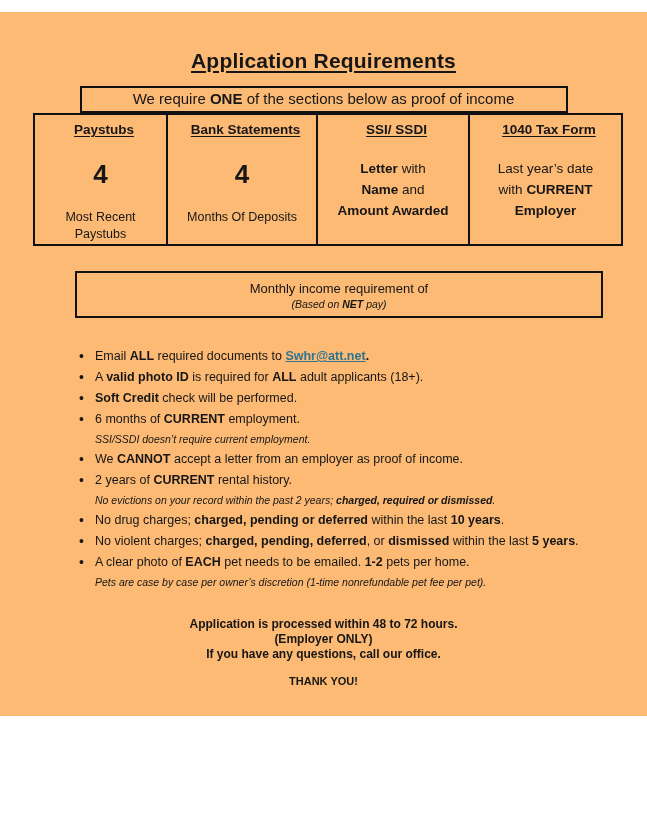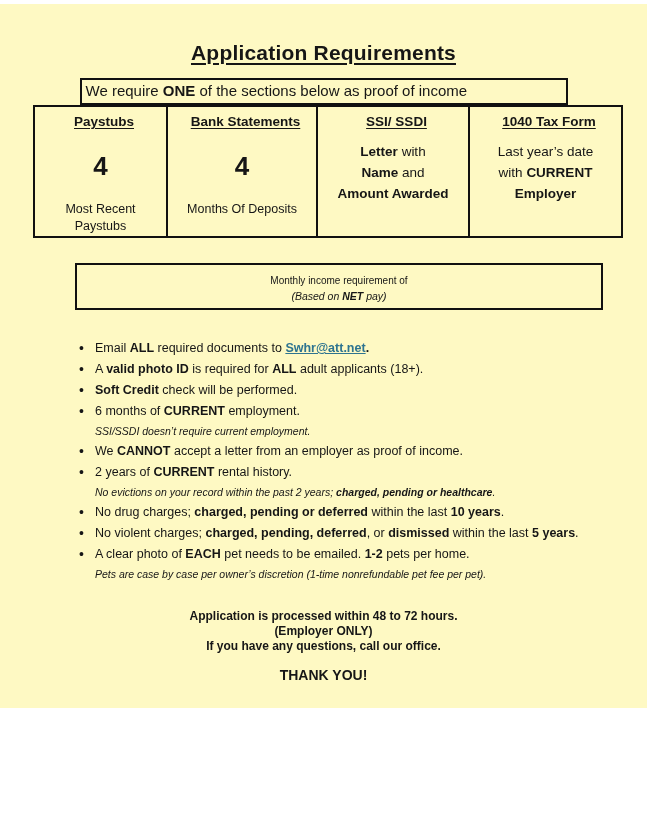--- a/index.html
+++ b/index.html
@@ -1,20 +1,20 @@
 <!DOCTYPE html>
 <html style="--link: #2E7490;"><head>
 <meta charset="utf-8">
 <style>
   html,body { margin:0; padding:0; background:#ffffff; }
   .page {
     position:relative;
     width:647px; height:704px;
-    margin:4px auto;
-    background:#fef9c3;
+    margin:12px auto;
+    background:#fdba74;
     overflow:hidden;
     font-family:"Liberation Sans", sans-serif;
     color:#161616;
     -webkit-font-smoothing:antialiased;
   }
   .b { font-weight:bold; }
   .link { color:var(--link,#2E7490); font-weight:bold; text-decoration:underline; cursor:pointer; }
 
   .title {
     padding-top:37px;
@@ -32,20 +32,21 @@
     font-weight:bold;
     letter-spacing:0.1px;
   }
   .subtitle span { text-decoration:underline; text-underline-offset:2px; }
 
   .proof-box {
     box-sizing:border-box;
     width:488px;
     margin:13px auto 0 auto;
     border:2px solid #111;
+    text-align:center;
     font-size:15px;
     line-height:18px;
     padding:2px 4px 3px 4px;
   }
 
   .cols {
     display:flex;
     margin-left:33px;
     width:590px;
   }
@@ -76,37 +77,37 @@
   }
   .caption {
     position:absolute; top:94px; left:0; width:100%;
     box-sizing:border-box;
     padding:0 8px;
     text-align:center;
     font-size:12.5px;
     line-height:17px;
   }
   .cell-body {
-    position:absolute; top:34px; left:0; width:100%;
+    position:absolute; top:43px; left:0; width:100%;
     box-sizing:border-box;
     padding:0 6px;
     text-align:center;
     font-size:13.5px;
     line-height:21px;
   }
 
   .income-box {
     box-sizing:border-box;
     width:528px;
     margin:25px 0 0 75px;
     border:2px solid #111;
     text-align:center;
     padding:8px 0 5px 0;
   }
-  .income-line1 { font-size:10px; line-height:16px; }
+  .income-line1 { font-size:13px; line-height:16px; }
   .income-line2 { font-size:13.5px; line-height:16px; margin-top:25px; }
   .income-line3 { font-size:10.5px; line-height:13px; font-style:italic; margin-top:1px; }
 
   ul.bullets {
     margin:28px 0 0 0;
     padding:0 52px 0 95px;
     list-style:none;
   }
   ul.bullets li {
     position:relative;
@@ -130,21 +131,21 @@
   .footer {
     margin-top:25px;
     text-align:center;
     font-size:12px;
     font-weight:bold;
     line-height:15px;
   }
   .thanks {
     margin-top:13px;
     text-align:center;
-    font-size:14px;
+    font-size:11px;
     font-weight:bold;
   }
 </style>
 </head>
 <body>
 
 <div class="page">
 
   <div class="title">
     <span>Application Requirements</span>
@@ -197,21 +198,21 @@
       <li>
       <div class="main"><span>6 months of </span><span class="b">CURRENT</span><span> employment.</span></div>
       <div class="note"><span>SSI/SSDI doesn’t require current employment.</span></div>
     </li>
       <li>
       <div class="main"><span>We </span><span class="b">CANNOT</span><span> accept a letter from an employer as proof of income.</span></div>
 
     </li>
       <li>
       <div class="main"><span>2 years of </span><span class="b">CURRENT</span><span> rental history.</span></div>
-      <div class="note"><span>No evictions on your record within the past 2 years; </span><span class="b">charged, pending or healthcare</span><span>.</span></div>
+      <div class="note"><span>No evictions on your record within the past 2 years; </span><span class="b">charged, required or dismissed</span><span>.</span></div>
     </li>
       <li>
       <div class="main"><span>No drug charges; </span><span class="b">charged, pending or deferred</span><span> within the last </span><span class="b">10 years</span><span>.</span></div>
 
     </li>
       <li>
       <div class="main"><span>No violent charges; </span><span class="b">charged, pending, deferred</span><span>, or </span><span class="b">dismissed</span><span> within the last </span><span class="b">5 years</span><span>.</span></div>
 
     </li>
       <li>

